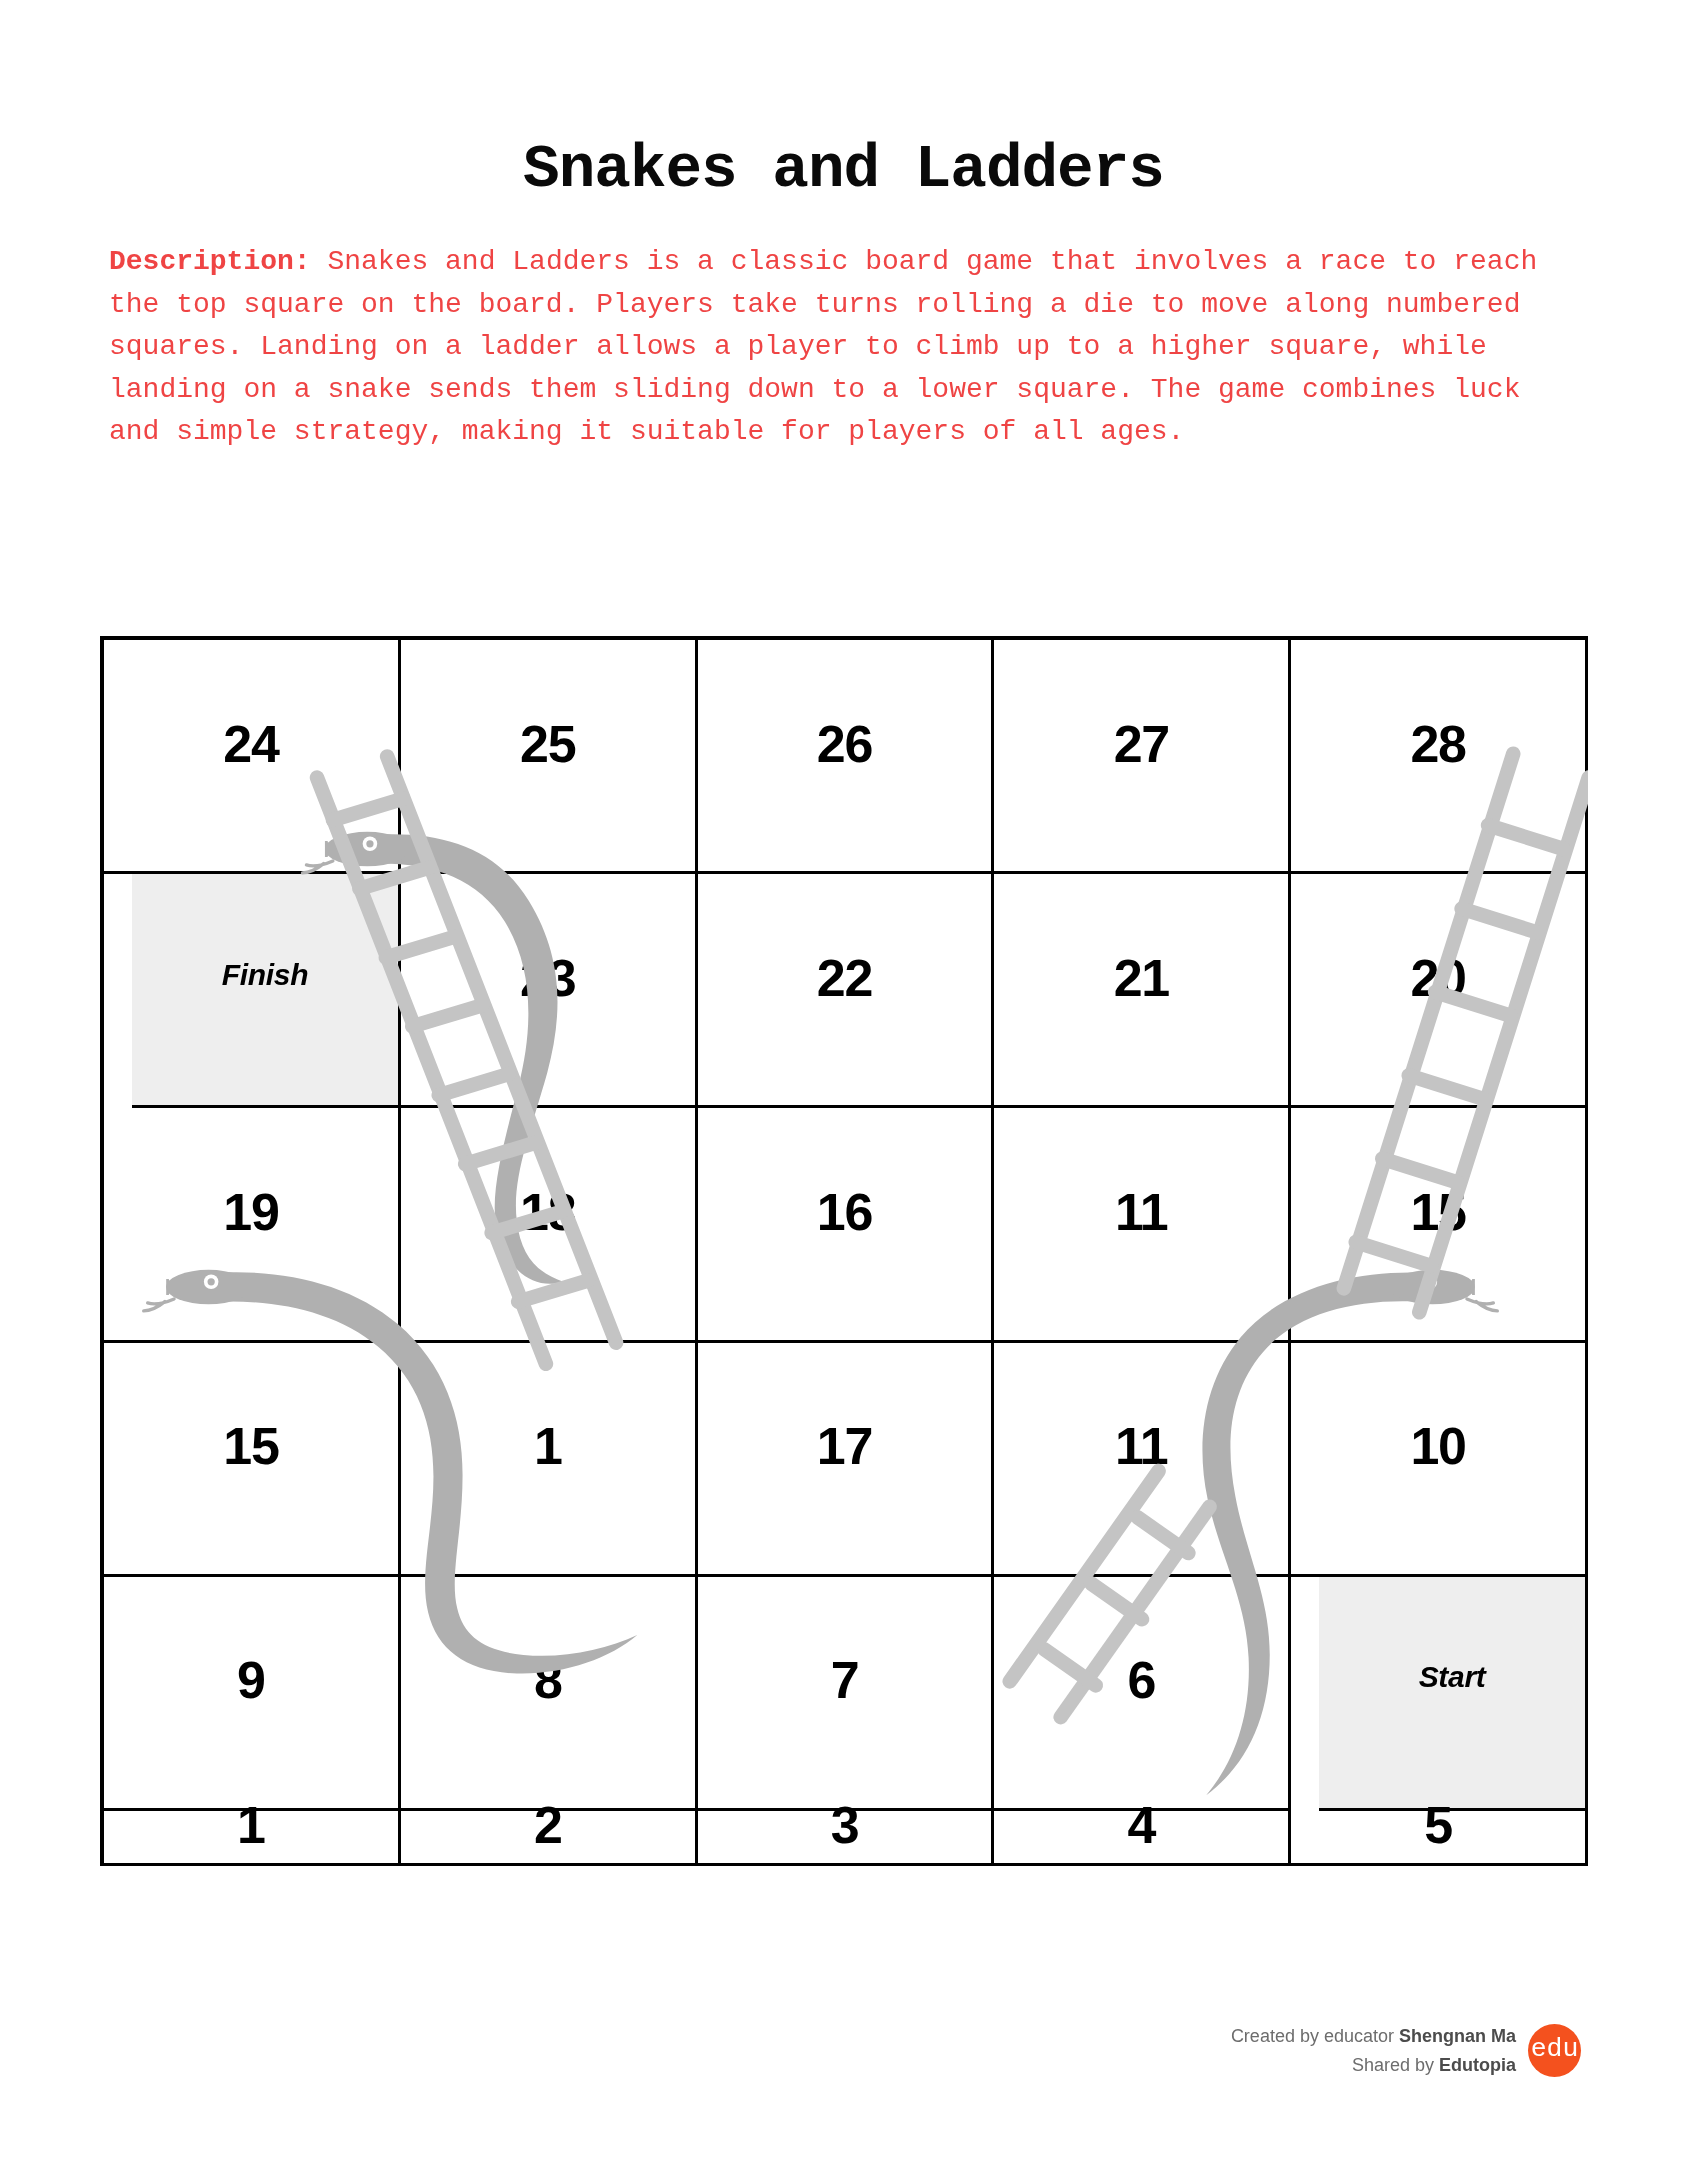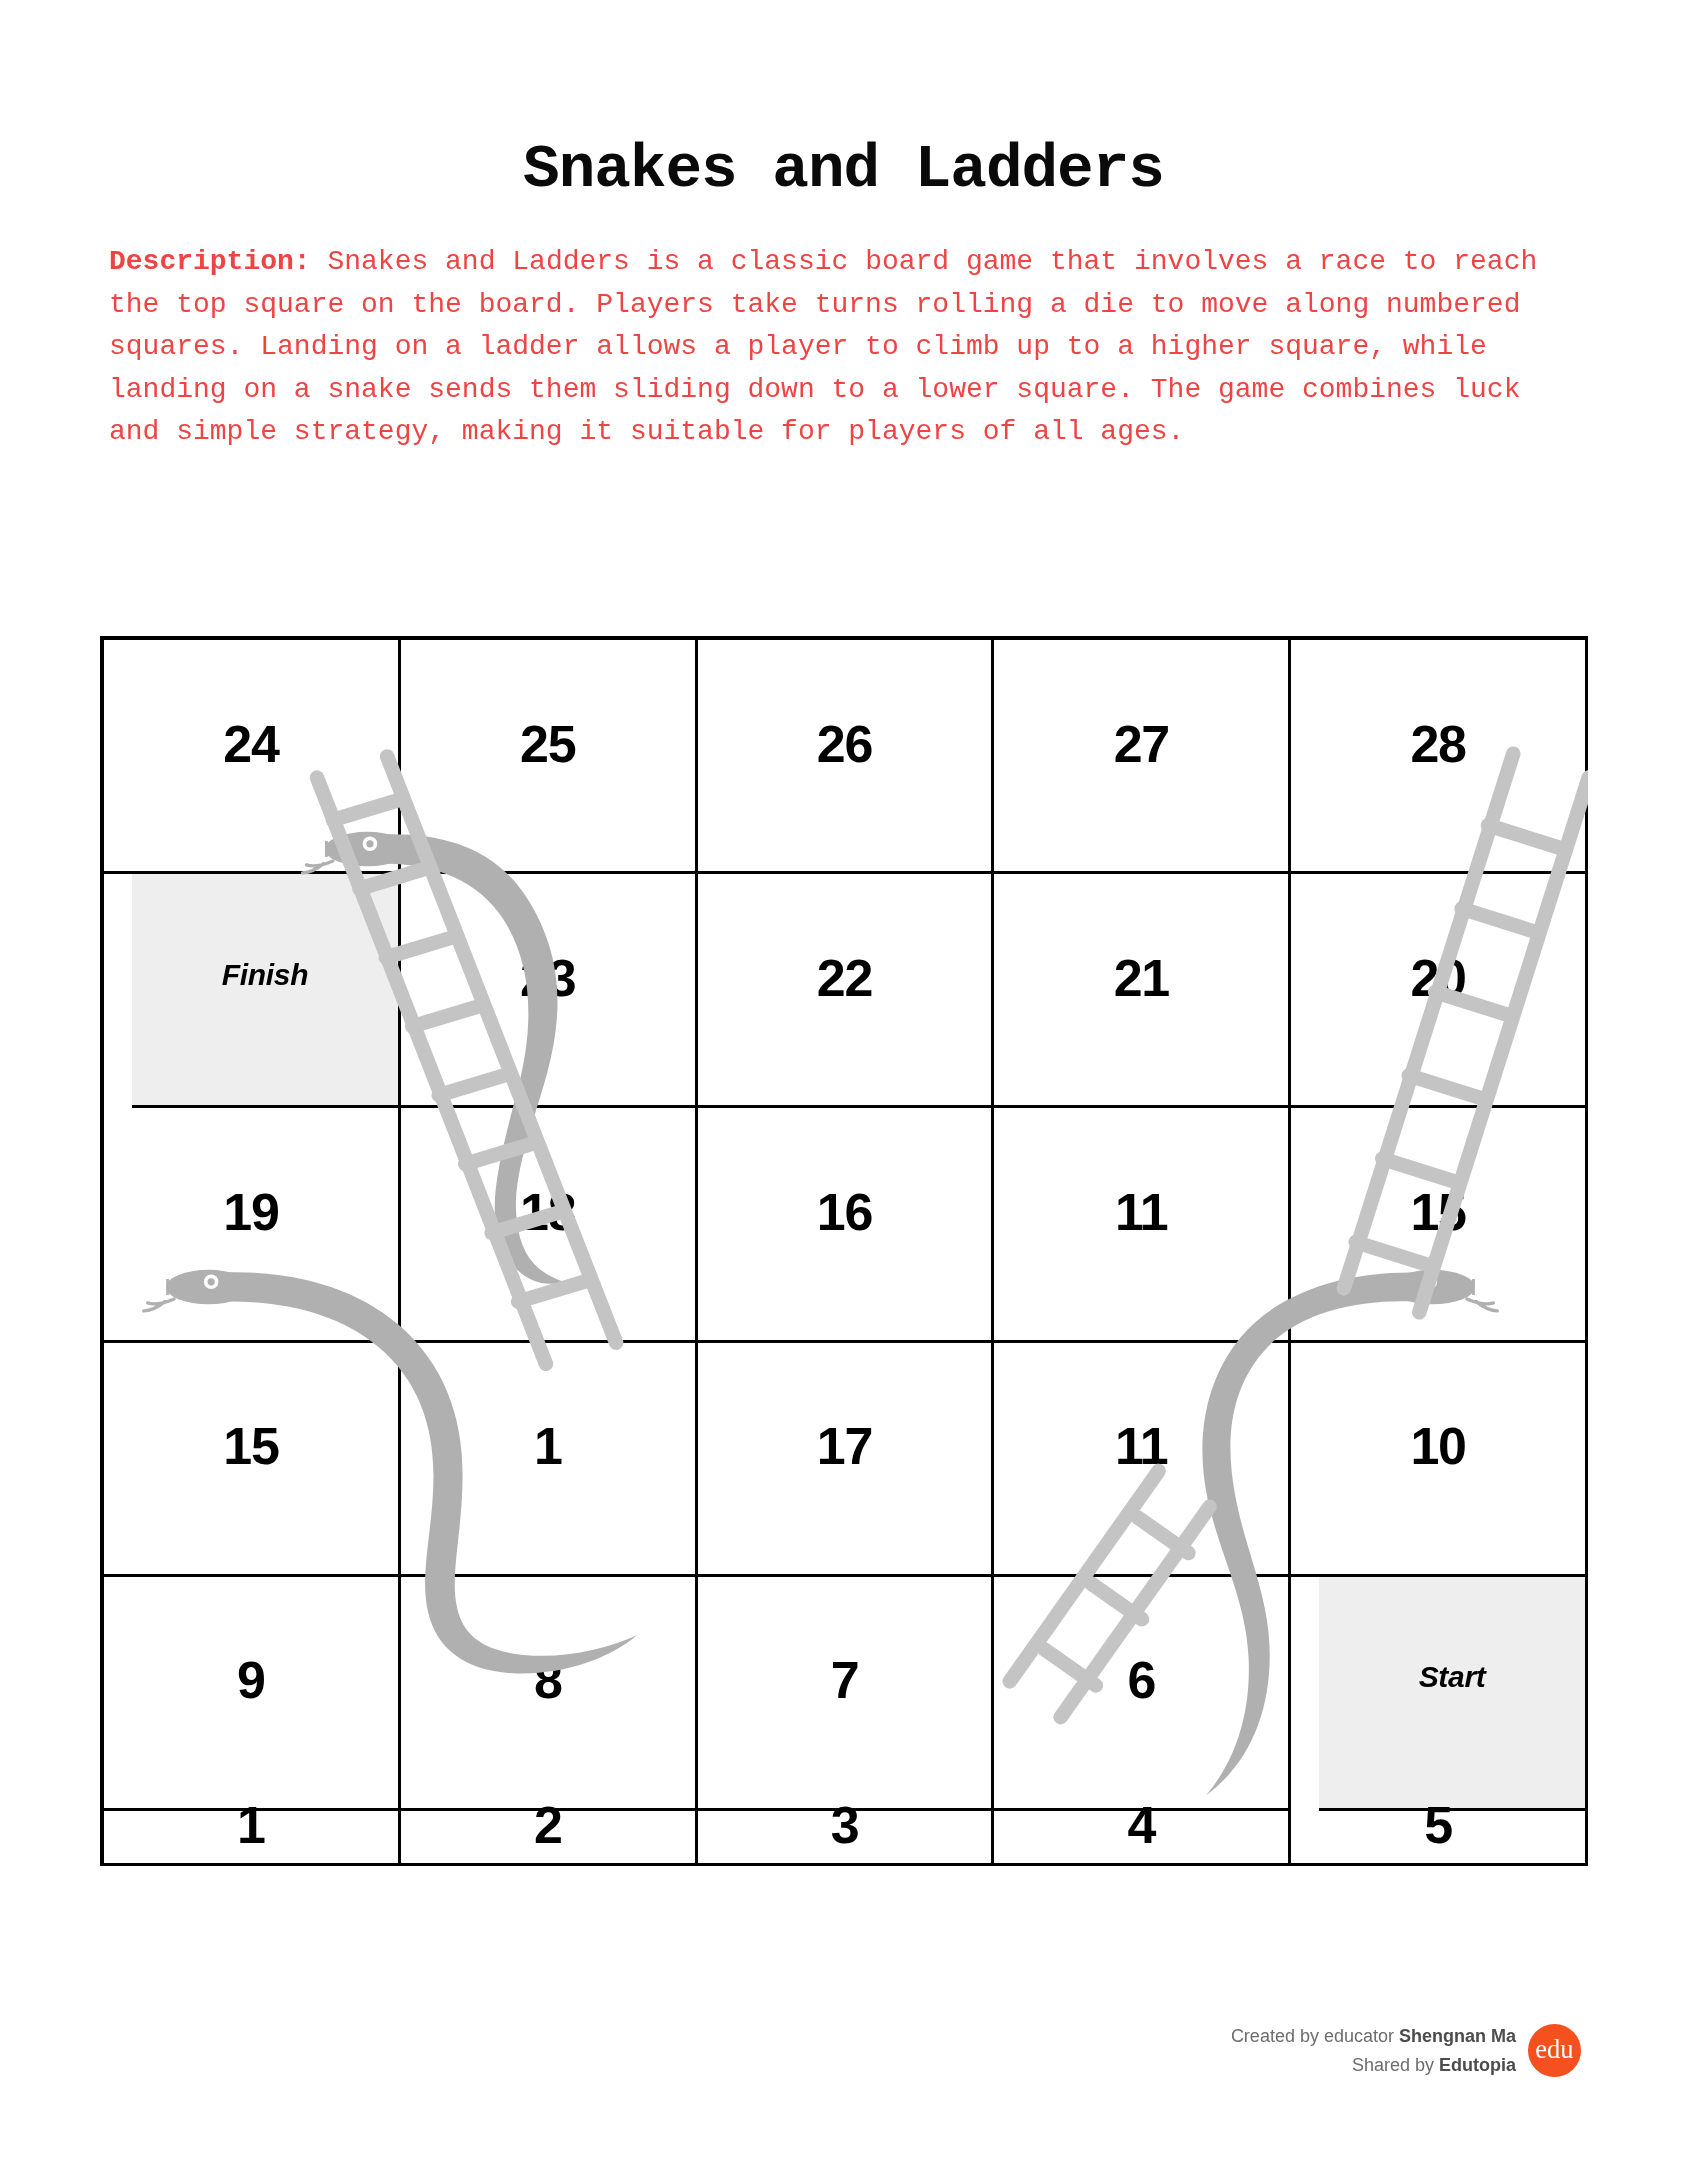--- a/index.html
+++ b/index.html
@@ -110,21 +110,21 @@
   .footer-text b { color:#4c4c4c; font-weight:bold; }
 
   .edu-logo {
     width:53px; height:53px;
     border-radius:50%;
     background:#F4511E;
     display:flex;
     align-items:center;
     justify-content:center;
     color:#ffffff;
-    font-family:Liberation Serif, serif;
+    font-family:Liberation Mono, monospace;
     font-size:26.5px;
     line-height:1;
     padding-bottom:2.6px;
   }
 </style>
 </head>
 <body>
 
 <div class="page-header">
   <h1 class="doc-title">Snakes and Ladders</h1>

